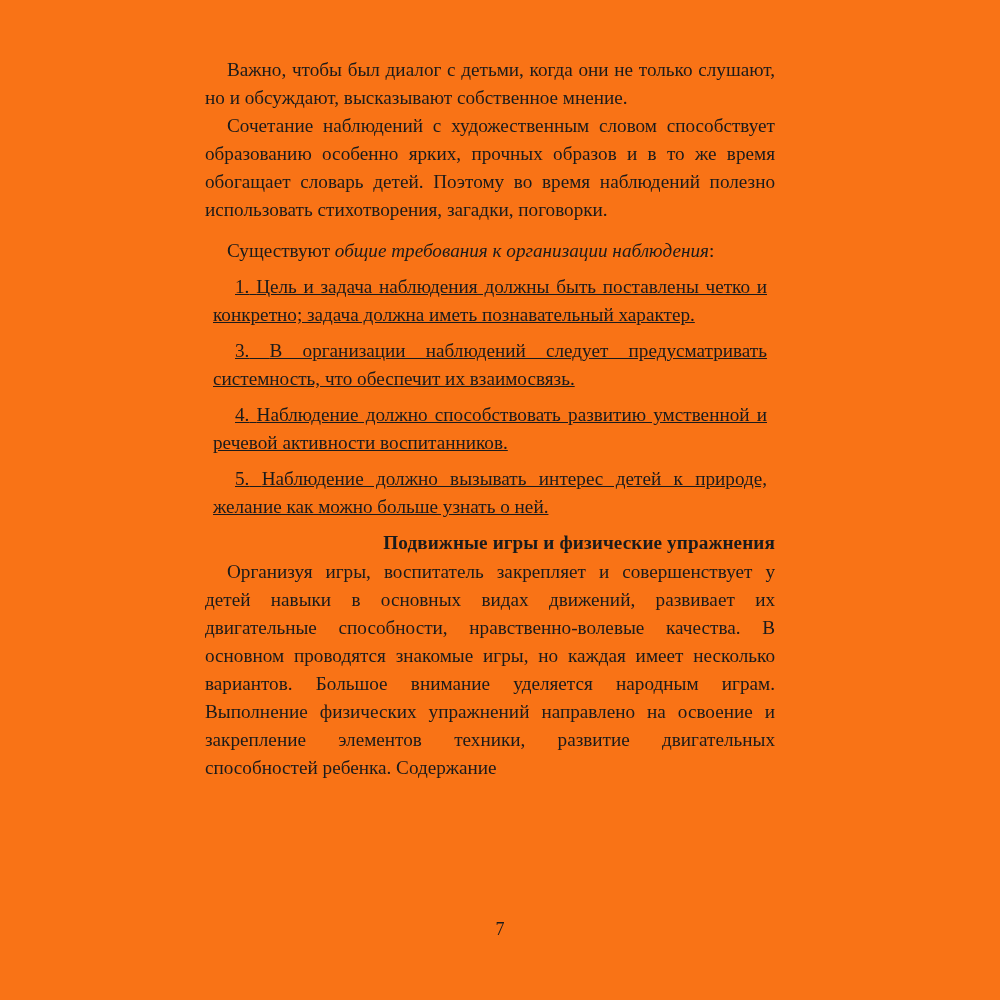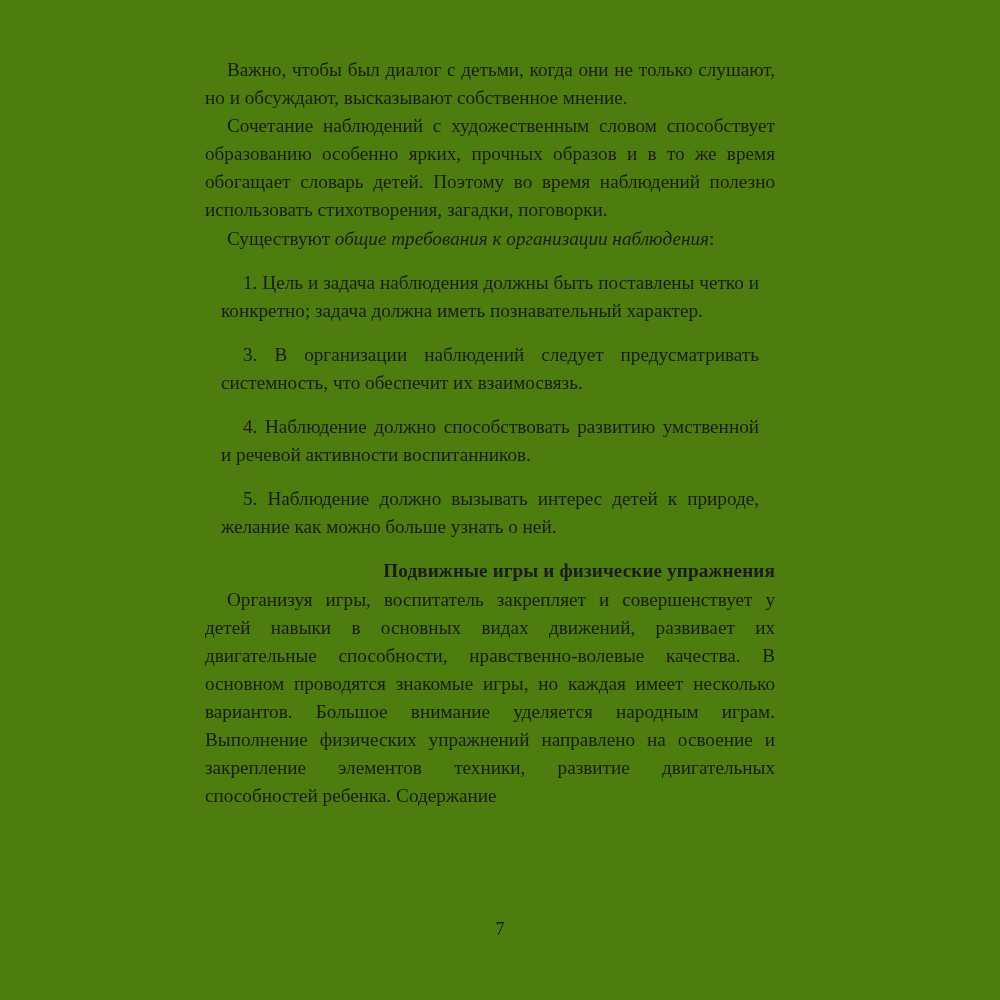--- a/index.html
+++ b/index.html
@@ -9,21 +9,21 @@
     background: #ffffff;
   }
   body {
     font-family: "Liberation Serif", "DejaVu Serif", serif;
     color: #1b1b1b;
   }
   .page {
     position: relative;
     width: 1000px;
     height: 1000px;
-    background: #4d7c0f;
+    background: #f97316;
     overflow: hidden;
     box-sizing: border-box;
     padding-left: 36px;
   }
   .text-column {
     position: absolute;
     left: 205px;
     top: 56px;
     width: 570px;
     font-size: 19.2px;
@@ -35,25 +35,27 @@
   }
   .para {
     margin: 0;
     text-indent: 22px;
     text-align: justify;
   }
   .para:last-child {
     text-align: justify;
   }
   .gap-before {
+    margin-top: 12px;
   }
   .list-item {
-    margin: 16px;
+    margin: 8px;
     text-indent: 22px;
     text-align: justify;
+    text-decoration: underline;
   }
   .subheading {
     margin: 0;
     text-indent: 22px;
     font-weight: bold;
     text-align: right;
     letter-spacing: 0.1px;
   }
   .italic {
     font-style: italic;

